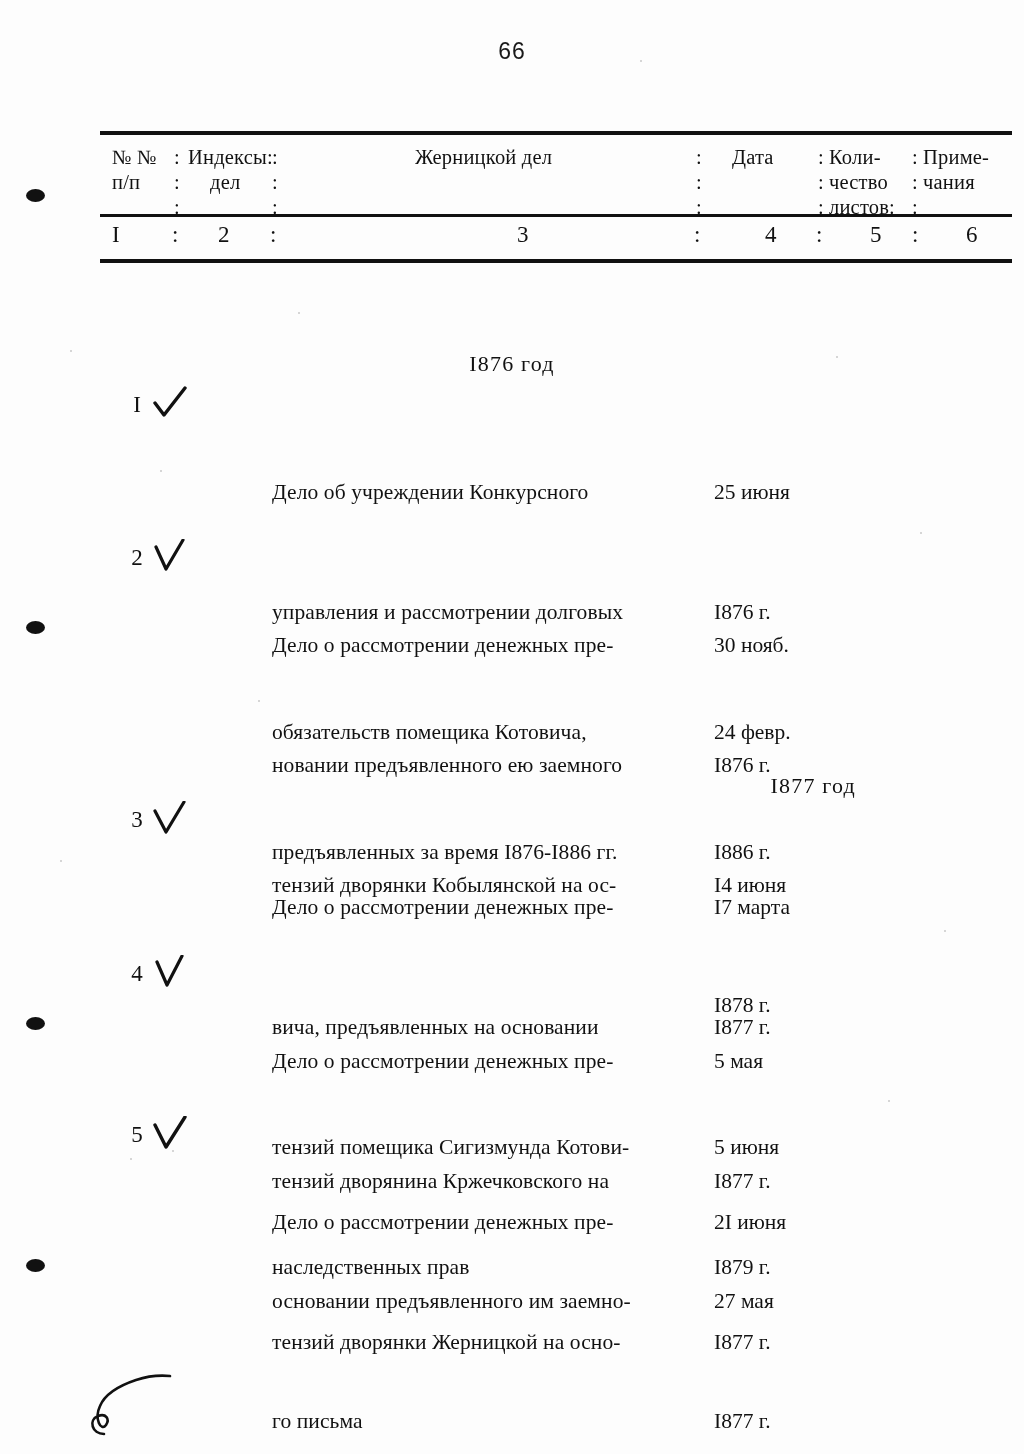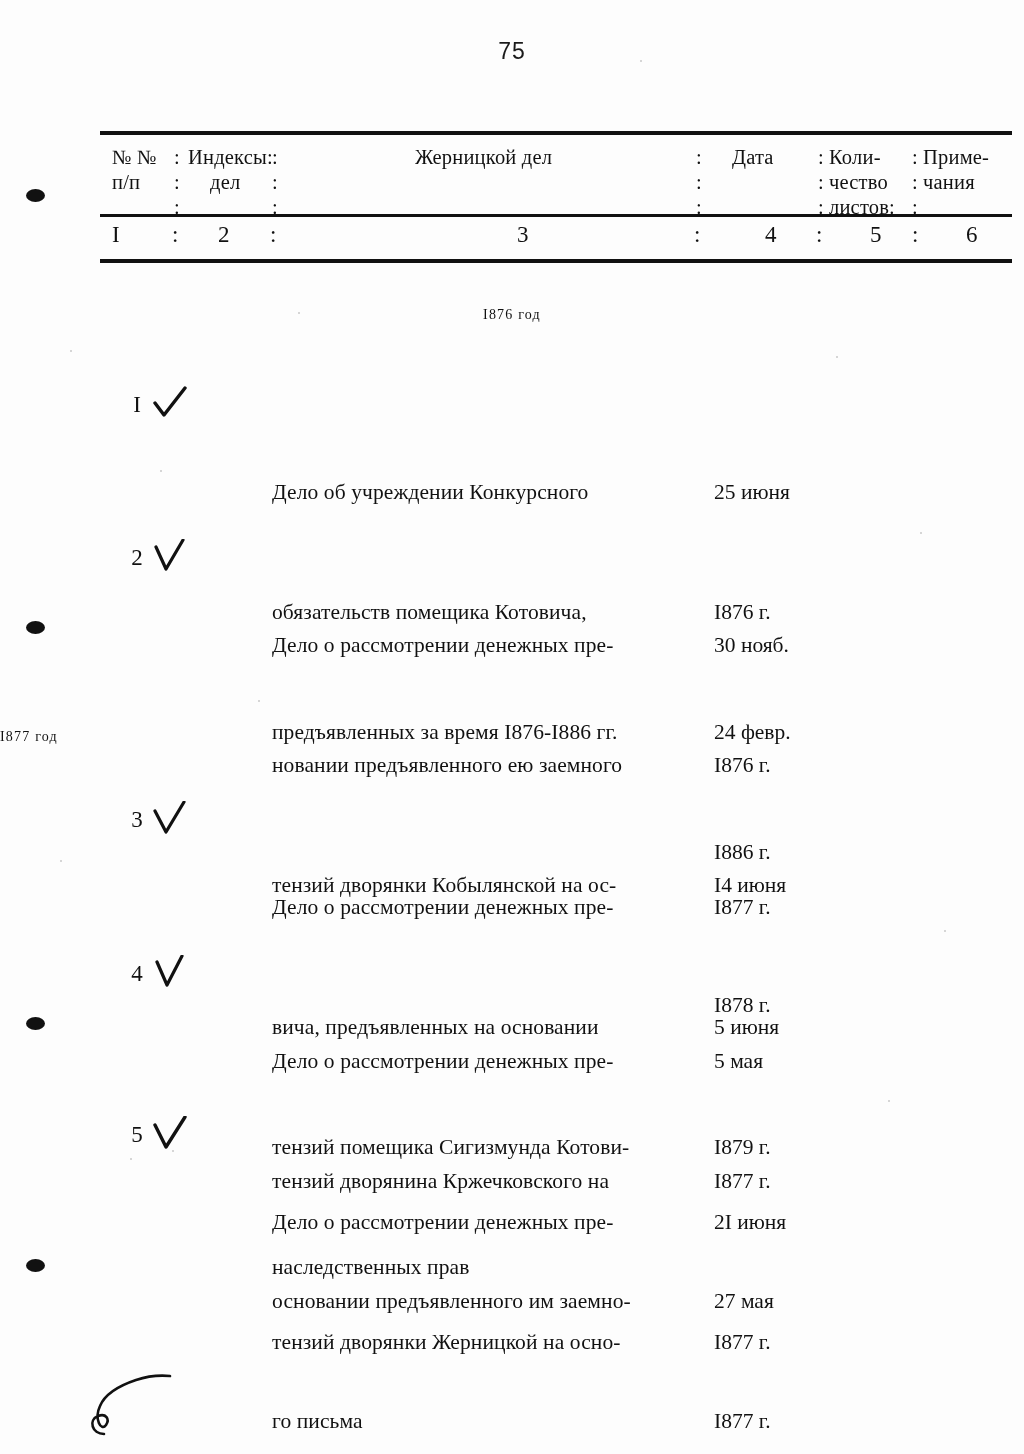--- a/index.html
+++ b/index.html
@@ -85,23 +85,24 @@
   .sep {
     position: absolute;
     font-size: 20.5px;
     line-height: 25px;
     white-space: pre;
   }
 
   
   .year {
     position: absolute;
-    font-size: 14px;
+    font-size: 22px;
     letter-spacing: 1.2px;
     white-space: pre;
+    margin-top: 44px;
   }
 
   
   .entry {
     position: absolute;
     left: 0;
     width: 1024px;
   }
   .entry .num {
     position: absolute;
@@ -158,21 +159,21 @@
     width: 2px;
     height: 2px;
     border-radius: 50%;
   }
 </style>
 </head>
 <body>
 
 <div id="page">
 
-  <div class="folio">75</div>
+  <div class="folio">66</div>
 
   <div class="hole" style="top:189px"></div>
   <div class="hole" style="top:621px"></div>
   <div class="hole" style="top:1017px"></div>
   <div class="hole" style="top:1259px"></div>
 
   <div class="rule thick" style="top:131px"></div>
   <div class="rule thin" style="top:214px"></div>
   <div class="rule thick" style="top:259px"></div>
 
@@ -233,20 +234,21 @@
 
   <div class="entry" style="top:392px">
     <span class="num">I</span>
     <span class="check">
       <svg width="36" height="34" viewBox="0 0 36 34">
         <path d="M3 17 L12 29 L33 2" fill="none" stroke="#111" stroke-width="3.4" stroke-linecap="round" stroke-linejoin="round"></path>
       </svg>
     </span>
     <span class="title">
       <span class="ln">Дело об учреждении Конкурсного</span>
+      <span class="ln">управления и рассмотрении долговых</span>
       <span class="ln">обязательств помещика Котовича,</span>
       <span class="ln">предъявленных за время I876-I886 гг.</span>
     </span>
     <span class="dates">
       <span class="ln">25 июня</span>
       <span class="ln">I876 г.</span>
       <span class="ln">24 февр.</span>
       <span class="ln">I886 г.</span>
     </span>
   </div>
@@ -264,36 +266,37 @@
       <span class="ln">тензий дворянки Кобылянской на ос-</span>
     </span>
     <span class="dates">
       <span class="ln">30 нояб.</span>
       <span class="ln">I876 г.</span>
       <span class="ln">I4 июня</span>
       <span class="ln">I878 г.</span>
     </span>
   </div>
 
-  <div class="year" style="left:0; top:729px; width:856px; text-align:left;">I877 год</div>
+  <div class="year" style="left:0; top:729px; width:856px; text-align:right;">I877 год</div>
 
   <div class="entry" style="top:807px">
     <span class="num">3</span>
     <span class="check">
       <svg width="36" height="34" viewBox="0 0 36 34">
         <path d="M3 10 L14 31 L32 1" fill="none" stroke="#111" stroke-width="3.2" stroke-linecap="round" stroke-linejoin="round"></path>
       </svg>
     </span>
     <span class="title">
       <span class="ln">Дело о рассмотрении денежных пре-</span>
       <span class="ln">вича, предъявленных на основании</span>
       <span class="ln">тензий помещика Сигизмунда Котови-</span>
       <span class="ln">наследственных прав</span>
     </span>
     <span class="dates">
+      <span class="ln">I7 марта</span>
       <span class="ln">I877 г.</span>
       <span class="ln">5 июня</span>
       <span class="ln">I879 г.</span>
     </span>
   </div>
 
   <div class="entry" style="top:961px">
     <span class="num">4</span>
     <span class="check">
       <svg width="36" height="34" viewBox="0 0 36 34">

